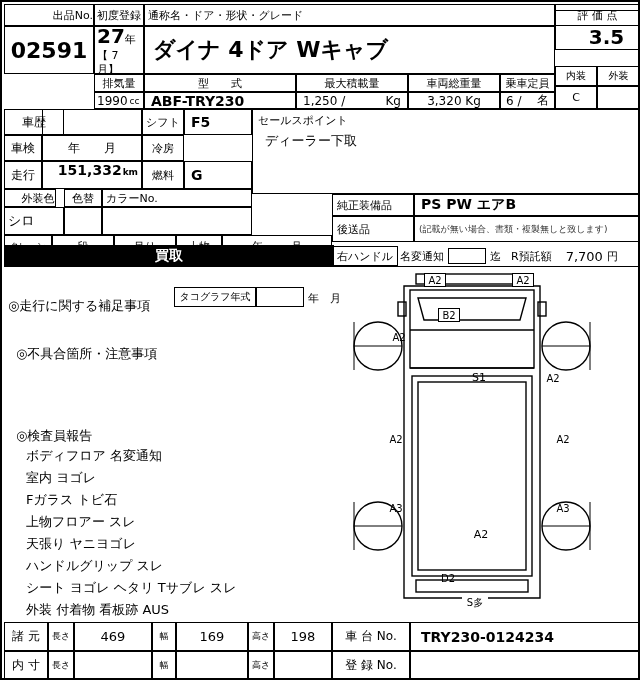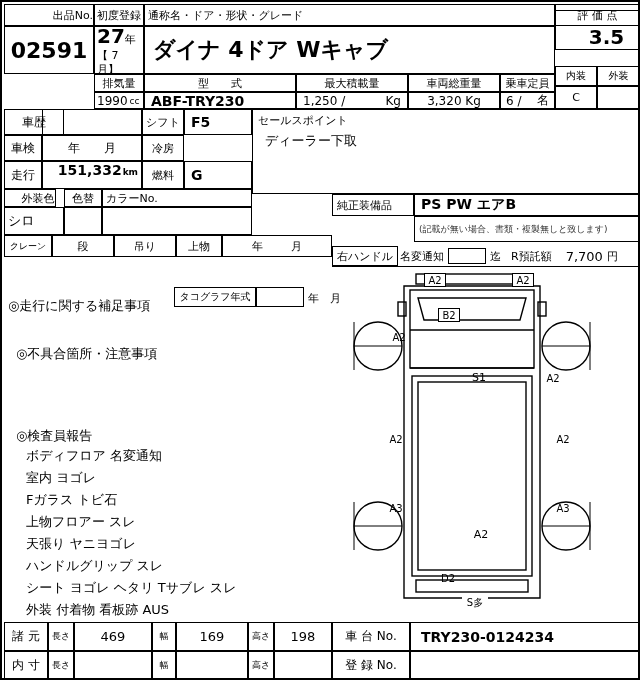--- a/index.html
+++ b/index.html
@@ -188,37 +188,43 @@
     <div class="f11" style="padding:3px 0 0 5px;">セールスポイント</div>
     <div class="f13" style="padding:4px 0 0 12px;">ディーラー下取</div>
   </div>
 
   <div class="abs bx l f11" style="left:330px;top:192px;width:82px;height:22px;padding-left:4px;">
       <span>純正装備品</span>
     </div>
   <div class="abs bx l f14 b" style="left:412px;top:192px;width:226px;height:22px;padding-left:6px;">
       <span>PS PW エアB</span>
     </div>
+  <div class="abs bx l f11" style="left:330px;top:214px;width:82px;height:26px;padding-left:4px;">
+      <span>後送品</span>
+    </div>
   <div class="abs bx l f9" style="left:412px;top:214px;width:226px;height:26px;padding-left:4px;color:#333;">
       <span>(記載が無い場合、書類・複製無しと致します)</span>
     </div>
 
   <div class="abs bx c f11" style="left:330px;top:244px;width:66px;height:20px;">
       <span>右ハンドル</span>
     </div>
   <div class="abs l f11" style="left:398px;top:244px;width:240px;height:20px;display:flex;align-items:center;gap:4px;">
     <span>名変通知</span>
     <span class="bx" style="display:inline-block;width:36px;height:14px;"></span>
     <span>迄</span>
     <span style="margin-left:6px;">R預託額</span>
     <span class="f13" style="margin-left:10px;">7,700</span>
     <span>円</span>
   </div>
   <div class="abs" style="left:330px;top:264px;width:308px;height:0;border-top:1px solid #000;"></div>
 
+  <div class="abs inv c f14 b" style="left:2px;top:243px;width:330px;height:22px;top:243px;">
+      <span>買取</span>
+    </div>
 
   <div class="abs f13" style="left:6px;top:288px;margin-top:7px;"><span>◎走行に関する補足事項</span></div>
   <div class="abs bx c f10" style="left:172px;top:285px;width:82px;height:20px;">
       <span>タコグラフ年式</span>
     </div>
   <div class="abs bx c f10" style="left:254px;top:285px;width:48px;height:20px;">
       <span></span>
     </div>
   <div class="abs f11" style="left:306px;top:289px;"><span>年</span></div>
   <div class="abs f11" style="left:328px;top:289px;"><span>月</span></div>

